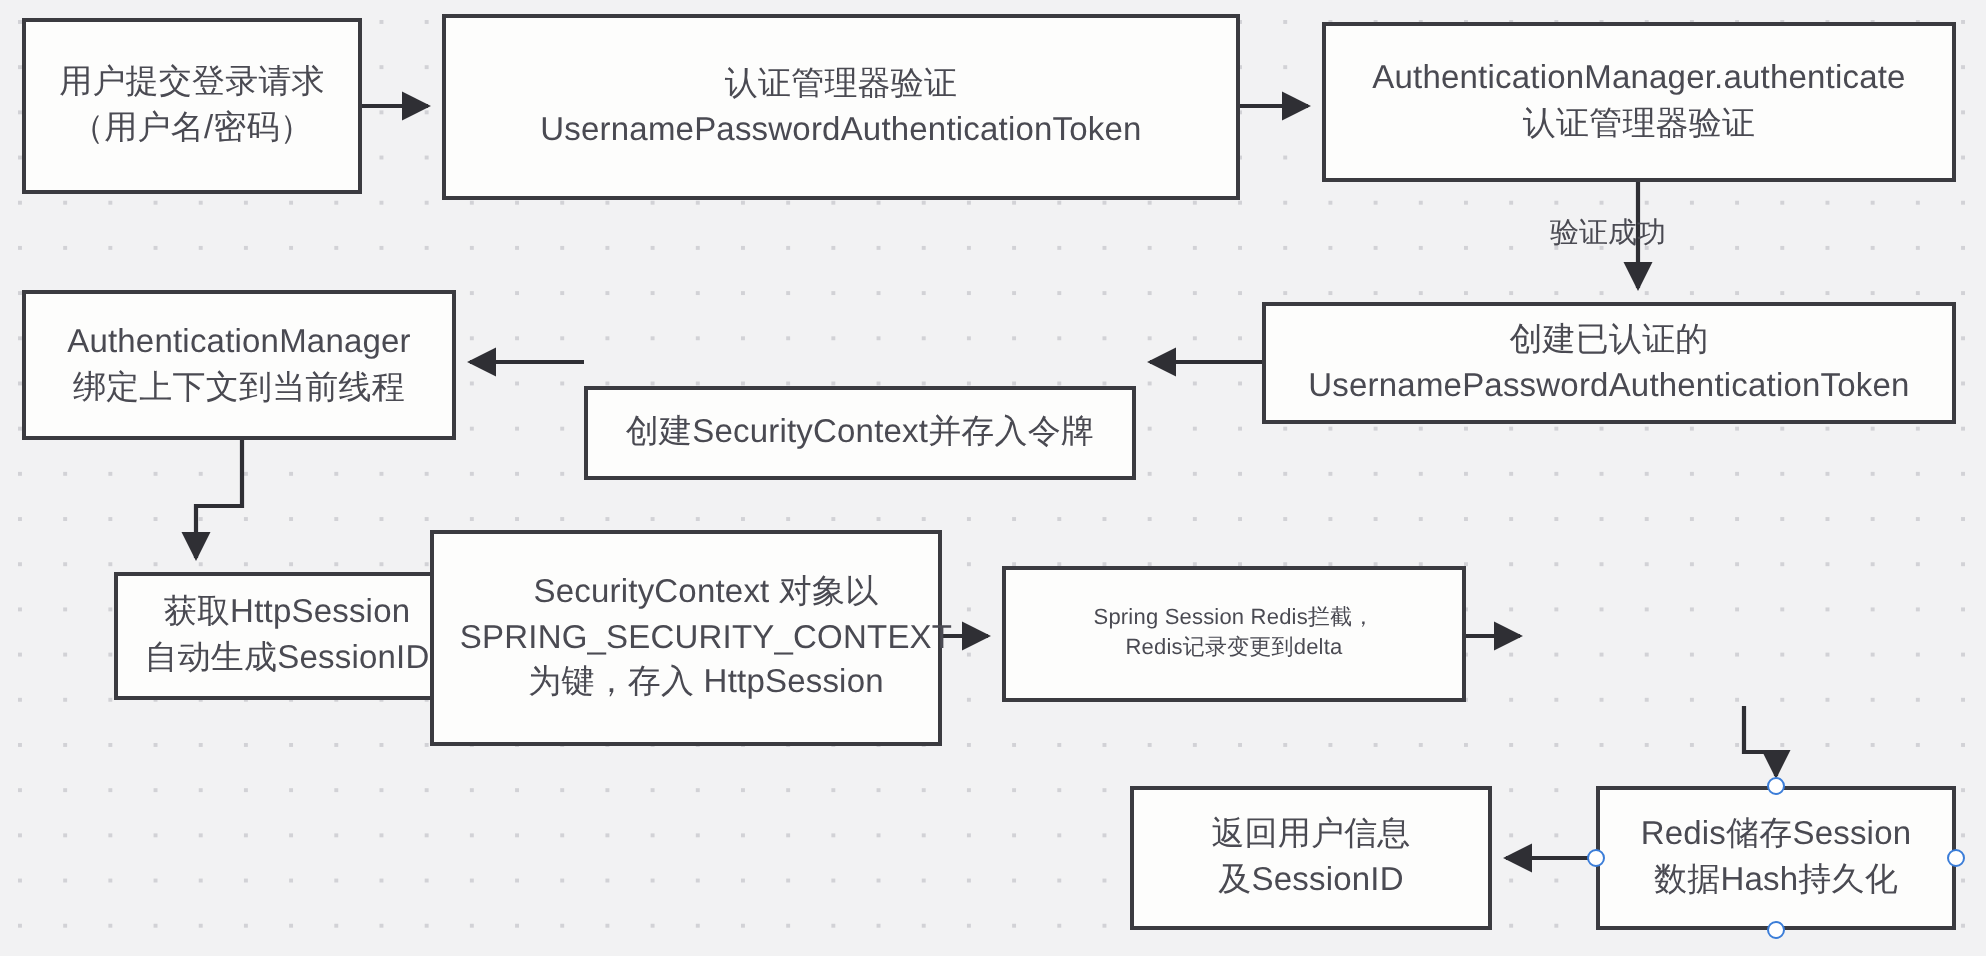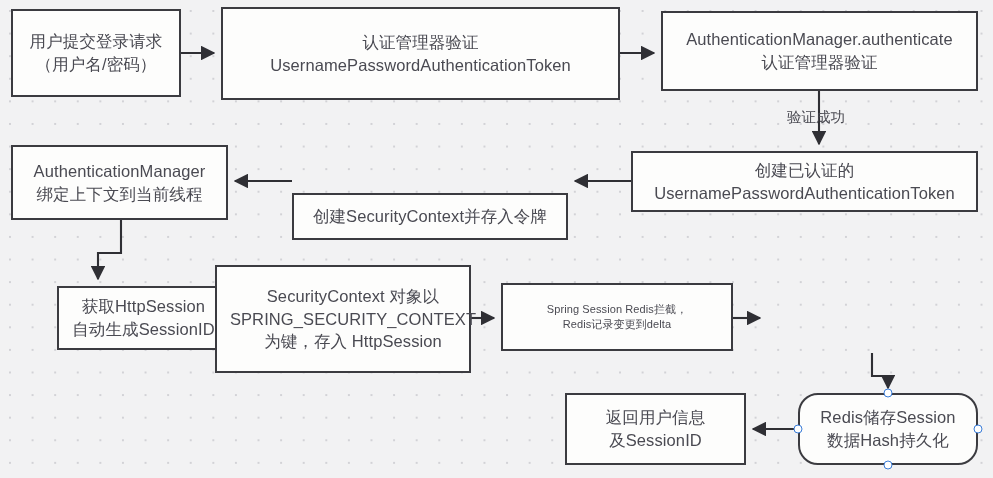--- a/index.html
+++ b/index.html
@@ -34,21 +34,20 @@
     white-space: pre-line;
     padding: 2px 4px;
   }
   .edge-label {
     position: absolute;
     color: #4a4a52;
     font-size: 14.5px;
     line-height: 1;
     white-space: nowrap;
     background: transparent;
-    margin-left: 12px;
   }
   svg.edges {
     position: absolute;
     left: 0; top: 0;
     width: 993px;
     height: 478px;
     overflow: visible;
     pointer-events: none;
   }
   .handle {
@@ -99,21 +98,21 @@
   <div class="node" style="left: 292px; top: 157px; width: 276px; height: 47px; font-size: 16.5px; margin-top: 36px;">创建SecurityContext并存入令牌</div>
   <div class="node" style="left: 11px; top: 145px; width: 217px; height: 75px; font-size: 16.5px;">AuthenticationManager
 绑定上下文到当前线程</div>
   <div class="node" style="left: 12px; top: 286px; width: 173px; height: 64px; font-size: 16.5px; margin-left: 45px;">获取HttpSession
 自动生成SessionID</div>
   <div class="node" style="left: 215px; top: 265px; width: 256px; height: 108px; font-size: 16.5px; padding-left: 24px;">SecurityContext 对象以
 SPRING_SECURITY_CONTEXT
 为键，存入 HttpSession</div>
   <div class="node" style="left: 501px; top: 283px; width: 232px; height: 68px; font-size: 11px;">Spring Session Redis拦截，
 Redis记录变更到delta</div>
-  <div class="node" style="left: 798px; top: 393px; width: 180px; height: 72px; font-size: 16.5px; border-radius: 20px;">Redis储存Session
+  <div class="node" style="left: 798px; top: 393px; width: 180px; height: 72px; font-size: 16.5px;">Redis储存Session
 数据Hash持久化</div>
   <div class="node" style="left: 565px; top: 393px; width: 181px; height: 72px; font-size: 16.5px;">返回用户信息
 及SessionID</div>
 
   <div class="edge-label" style="left: 775px; top: 110px;">验证成功</div>
 
 <div class="handle" style="left: 888px; top: 393px;"></div>
     <div class="handle" style="left: 888px; top: 465px;"></div>
     <div class="handle" style="left: 798px; top: 429px;"></div>
     <div class="handle" style="left: 978px; top: 429px;"></div>

